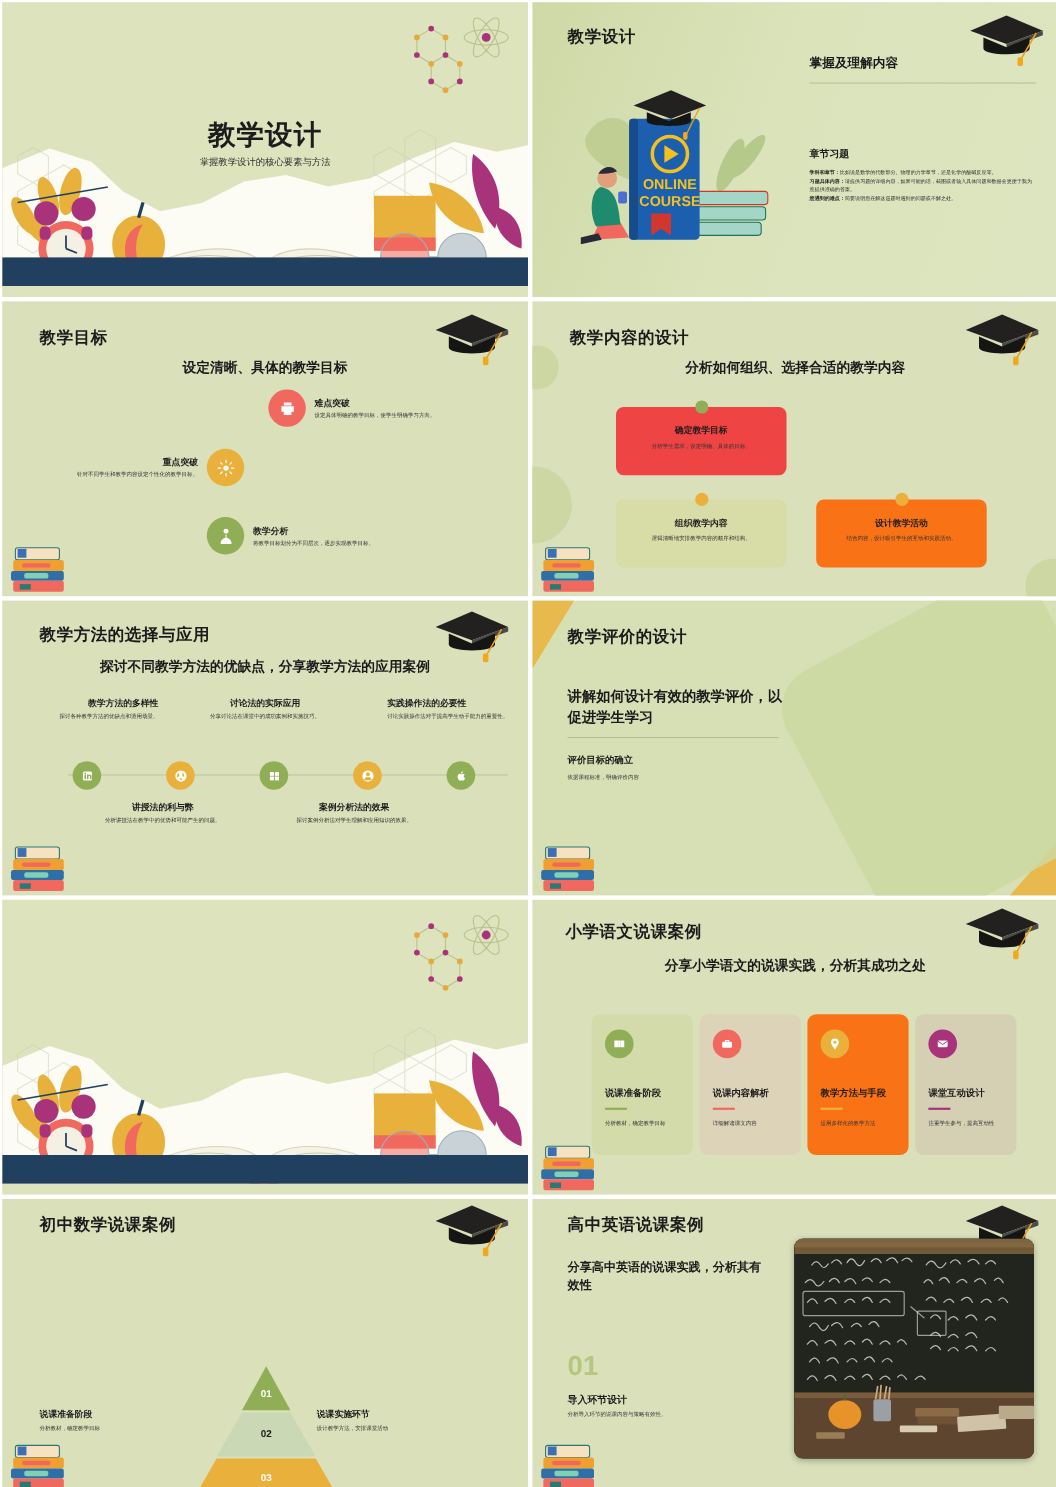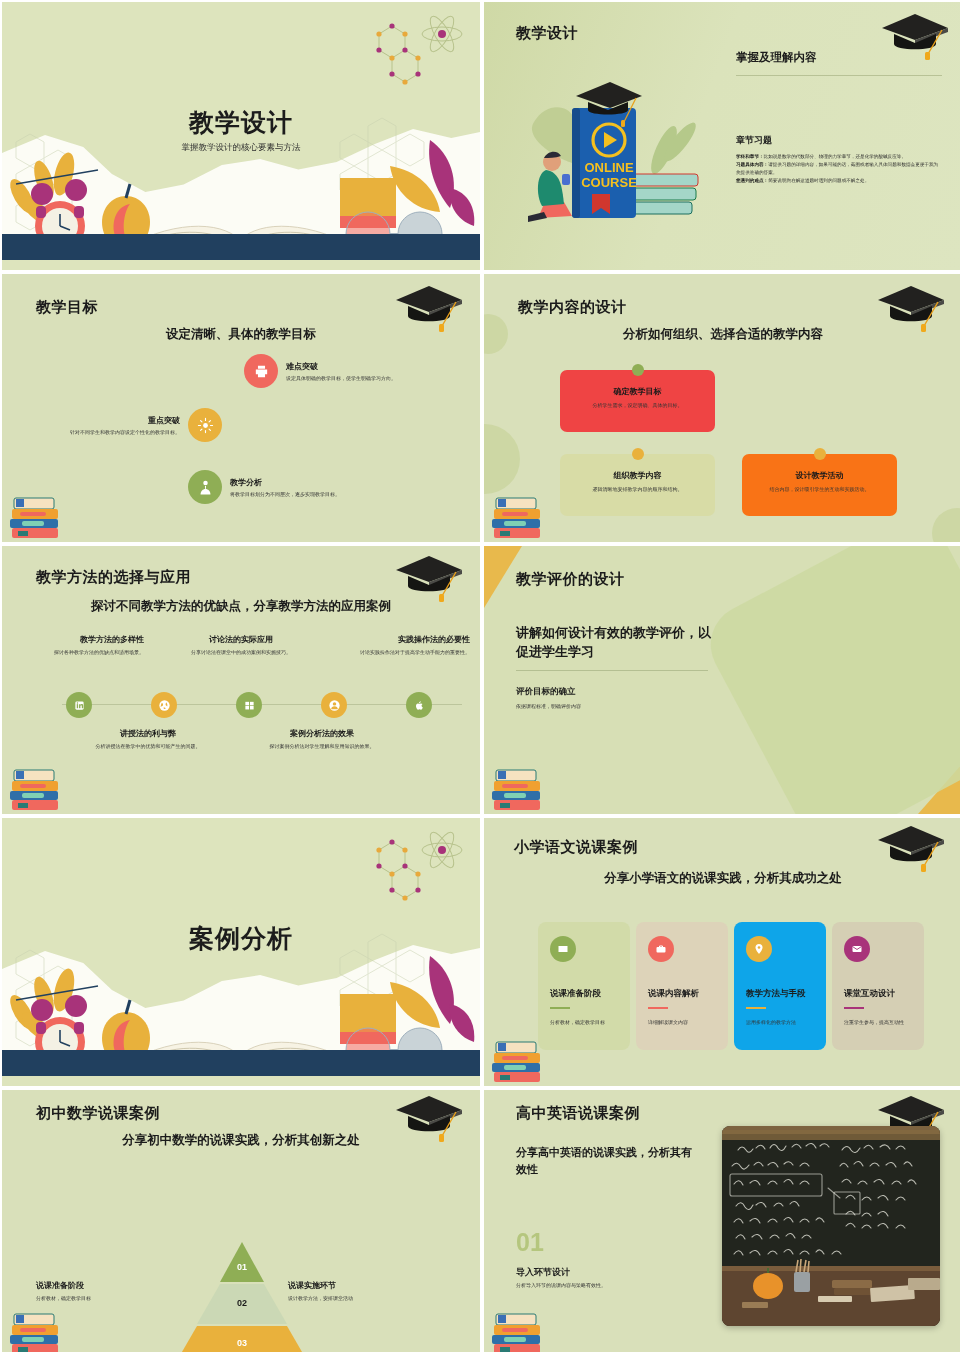--- a/index.html
+++ b/index.html
@@ -430,21 +430,21 @@
     <div class="c-sub" style="top:52px">探讨不同教学方法的优缺点，分享教学方法的应用案例</div>
 
     <div class="tm-top" style="left:34px;top:88px;text-align:right">
       <h4>教学方法的多样性</h4>
       <p>探讨各种教学方法的优缺点和适用场景。</p>
     </div>
     <div class="tm-top" style="left:185px;top:88px">
       <h4>讨论法的实际应用</h4>
       <p>分享讨论法在课堂中的成功案例和实施技巧。</p>
     </div>
-    <div class="tm-top" style="left:350px;top:88px;text-align:right;width:118px">
+    <div class="tm-top" style="left:350px;top:88px;text-align:left;width:118px">
       <h4>实践操作法的必要性</h4>
       <p>讨论实践操作法对于提高学生动手能力的重要性。</p>
     </div>
 
     <div style="position:absolute;left:60px;top:158px;width:400px;height:1px;background:#bcc59c"></div>
     <div class="tm-node" style="left:64px;top:146px;background:#8fae55">
       <svg width="11" height="11" viewBox="0 0 24 24" fill="#fff">
           <rect x="3" y="3" width="18" height="18" rx="3" fill="#fff"></rect>
           <g fill="#8fae55">
             <rect x="6" y="9" width="3" height="9"></rect>
@@ -606,21 +606,20 @@
       <path d="M150 58 C168 62 176 78 174 96 C156 90 148 74 150 58Z" fill="#a8337a"></path>
       <rect x="40" y="48" width="56" height="50" fill="#e8b13c"></rect>
         <path d="M40 86 l56 0 0 12 -56 0z" fill="#f0685e"></path>
       <circle cx="68" cy="104" r="22" fill="#f0685e" opacity=".55"></circle>
         <circle cx="120" cy="104" r="22" fill="#9fb0bd" opacity=".55"></circle>
       <circle cx="68" cy="104" r="22" fill="none" stroke="#9fb0bd"></circle>
         <circle cx="120" cy="104" r="22" fill="none" stroke="#9fb0bd"></circle>
       <path d="M90 104 h8" stroke="#9fb0bd" stroke-width="2"></path>
     </svg>
     <div class="ts-desk"></div>
-    <div class="ts-title">案例分析</div>
   </div>
 
   <div class="slide">
     <svg class="cap" style="right:14px;top:4px" viewBox="0 0 74 58">
       <path d="M4 18 L37 4 L70 18 L37 30 Z" fill="#22211f"></path>
         <path d="M37 30 L70 18 L70 22 L37 34 Z" fill="#4a4a46"></path>
       <path d="M16 24 v10 c0 7 42 7 42 0 v-10 l-21 9 z" fill="#151513"></path>
       <path d="M64 20 L50 44" stroke="#e9a019" stroke-width="1.4" fill="none"></path>
         <rect x="47" y="42" width="5" height="8" rx="1.5" fill="#f0a91c"></rect>
     </svg>
@@ -644,21 +643,21 @@
         <svg width="12" height="12" viewBox="0 0 24 24" fill="#fff">
             <rect x="3" y="8" width="18" height="11" rx="2"></rect>
             <path d="M9 8V6h6v2" stroke="#fff" stroke-width="2" fill="none"></path>
           </svg>
       </div>
       <h4>说课内容解析</h4>
       <div class="bar" style="background:#f0685e"></div>
       <p>详细解读课文内容</p>
     </div>
 
-    <div class="tile" style="left:250px;top:104px;background:#0ea5e9">
+    <div class="tile" style="left:250px;top:104px;background:#f97316">
       <div class="tico" style="background:#e9b13c">
         <svg width="12" height="12" viewBox="0 0 24 24" fill="#fff">
             <path d="M12 2a7 7 0 0 0-7 7c0 5 7 13 7 13s7-8 7-13a7 7 0 0 0-7-7z"></path>
             <circle cx="12" cy="9" r="2.6" fill="#e9b13c"></circle>
           </svg>
       </div>
       <h4>教学方法与手段</h4>
       <div class="bar" style="background:#e9b13c"></div>
       <p>运用多样化的教学方法</p>
     </div>
@@ -689,21 +688,20 @@
 
   <div class="slide">
     <svg class="cap" style="right:14px;top:2px" viewBox="0 0 74 58">
       <path d="M4 18 L37 4 L70 18 L37 30 Z" fill="#22211f"></path>
         <path d="M37 30 L70 18 L70 22 L37 34 Z" fill="#4a4a46"></path>
       <path d="M16 24 v10 c0 7 42 7 42 0 v-10 l-21 9 z" fill="#151513"></path>
       <path d="M64 20 L50 44" stroke="#e9a019" stroke-width="1.4" fill="none"></path>
         <rect x="47" y="42" width="5" height="8" rx="1.5" fill="#f0a91c"></rect>
     </svg>
     <div class="c-title" style="left:34px;top:14px">初中数学说课案例</div>
-    <div class="c-sub" style="top:42px">分享初中数学的说课实践，分析其创新之处</div>
 
     <svg class="pyr" viewBox="0 0 176 162">
       <path d="M88 0 L110 40 L66 40 Z" fill="#8fae55"></path>
       <path d="M110 42 L133 82 L43 82 L66 42 Z" fill="#cbd8b5"></path>
       <path d="M133 84 L155 122 L21 122 L43 84 Z" fill="#e9b13c"></path>
       <path d="M155 124 L176 162 L0 162 L21 124 Z" fill="#dfdcab"></path>
     </svg>
     <div class="pyr-lvl" style="left:152px;top:172px;color:#ffffff">01</div>
     <div class="pyr-lvl" style="left:152px;top:208px;color:#1b1b1b">02</div>
     <div class="pyr-lvl" style="left:152px;top:248px;color:#ffffff">03</div>

